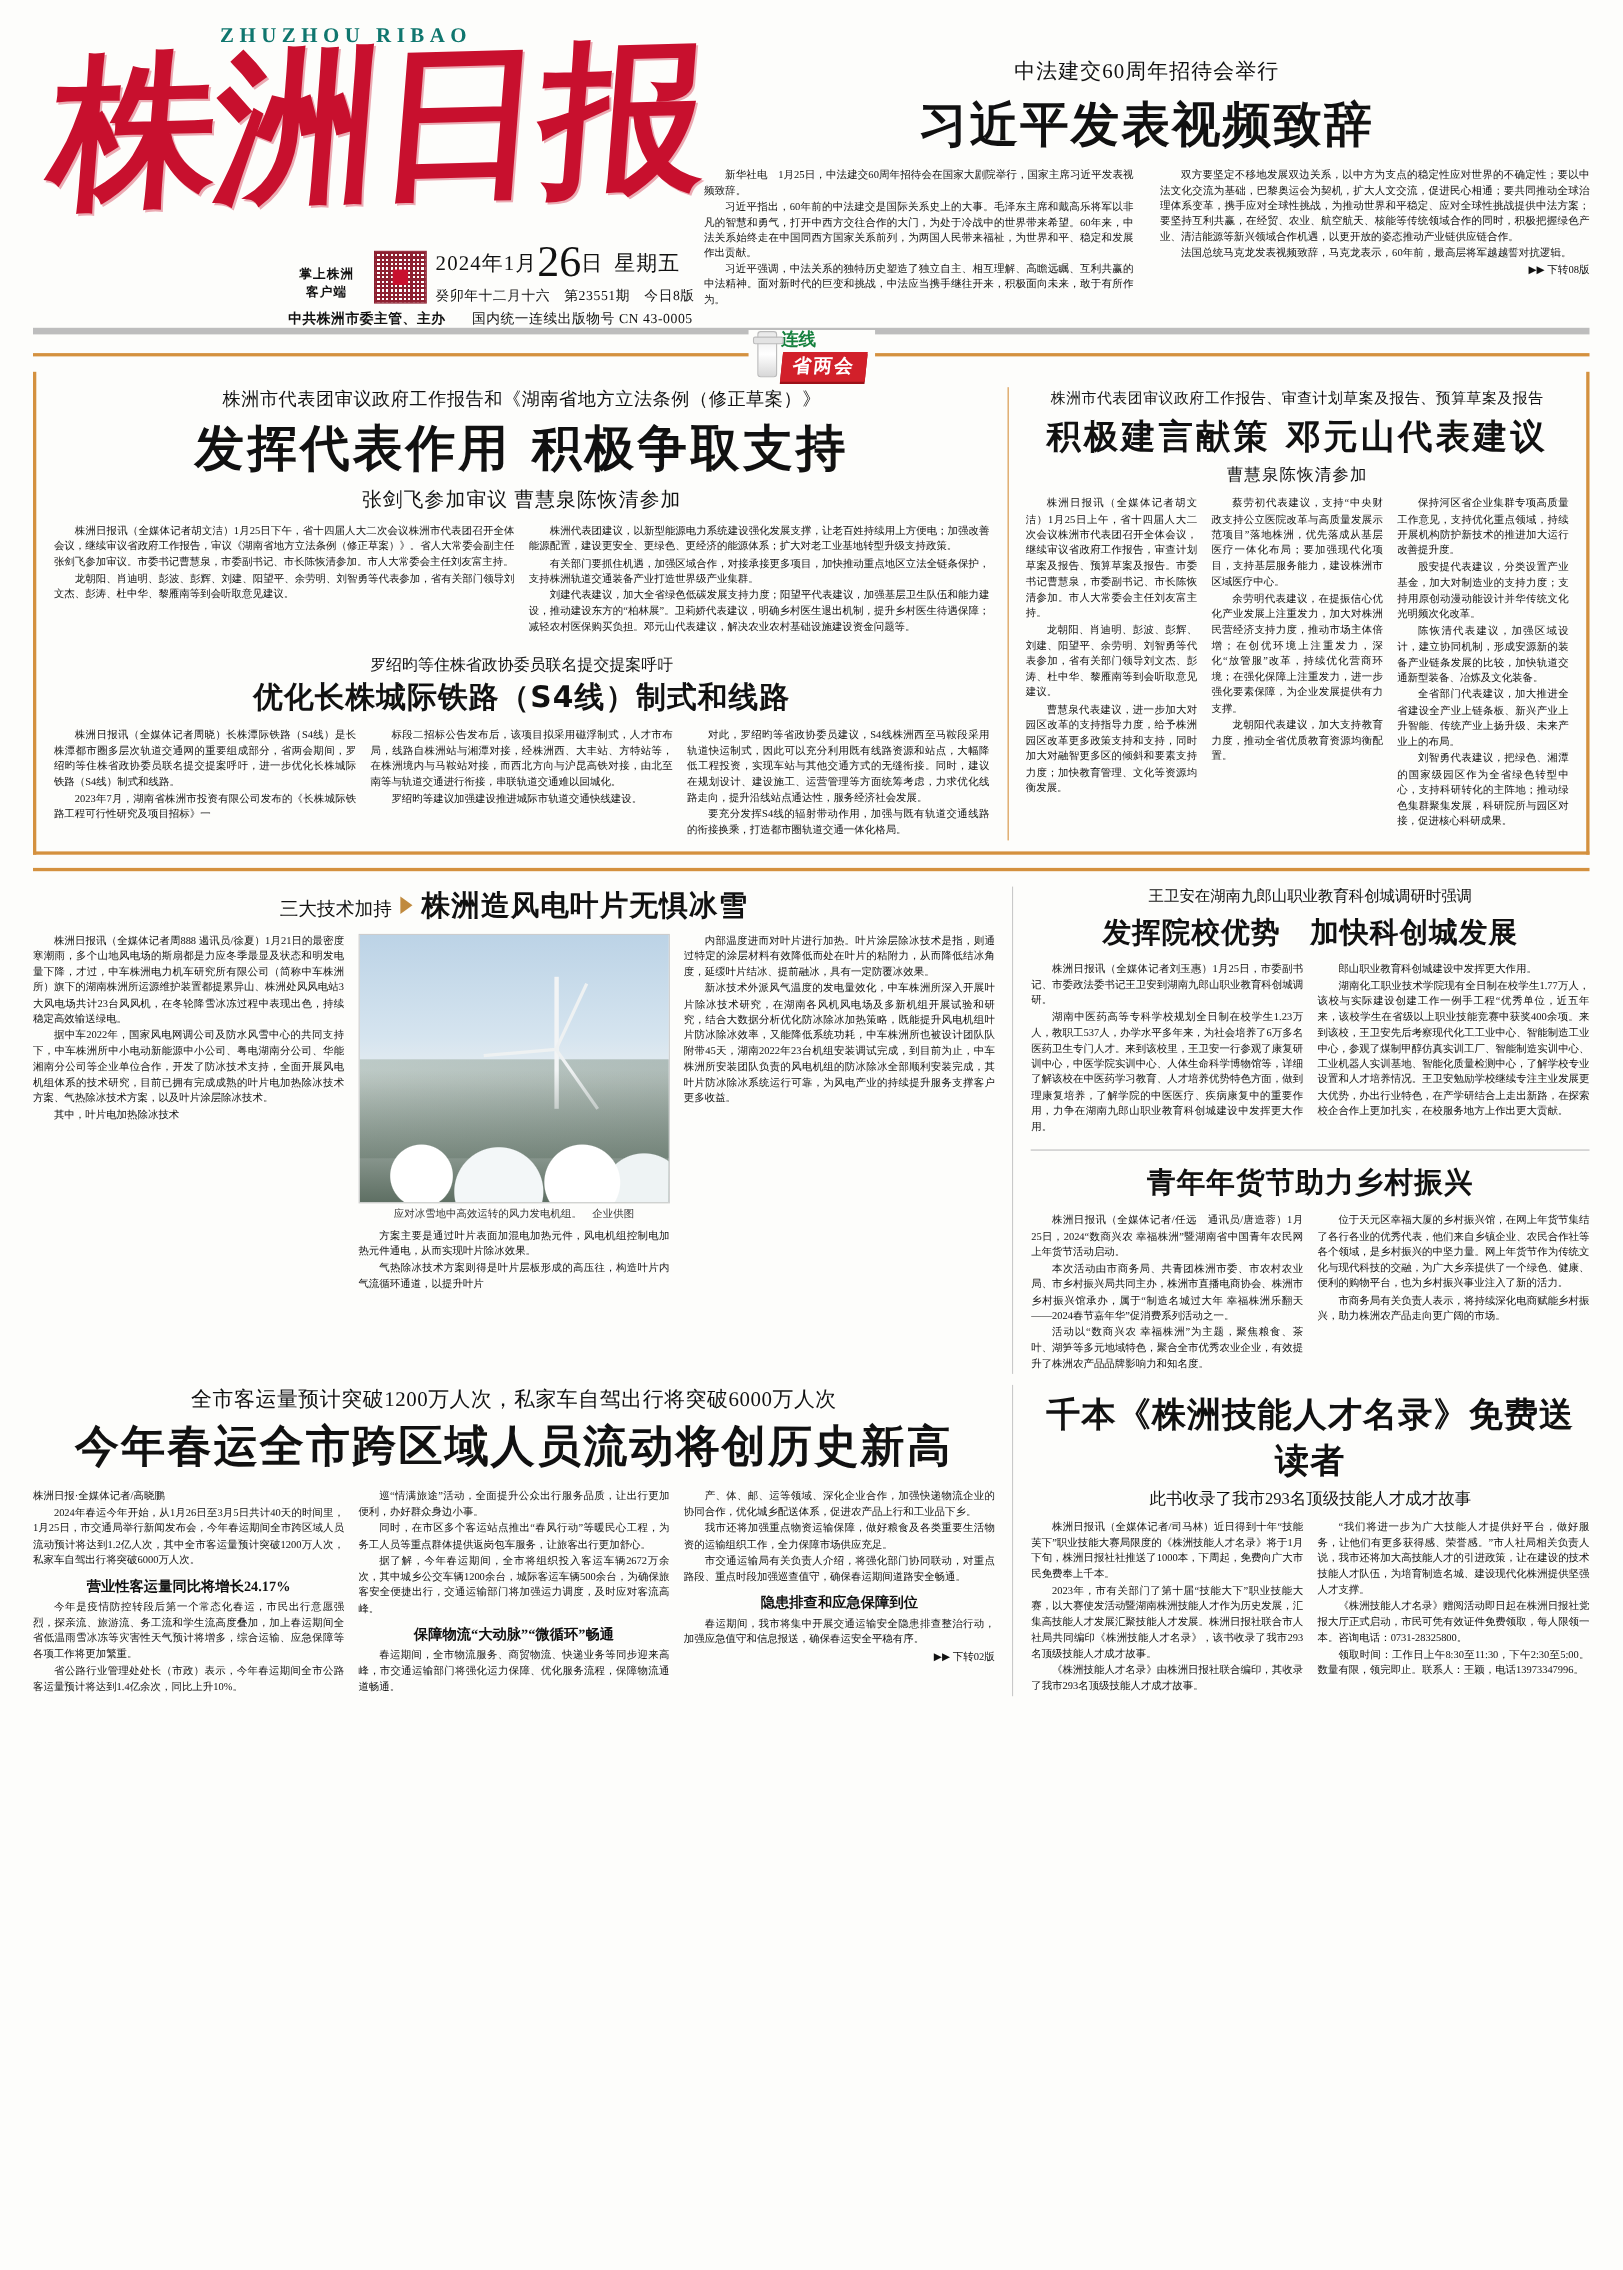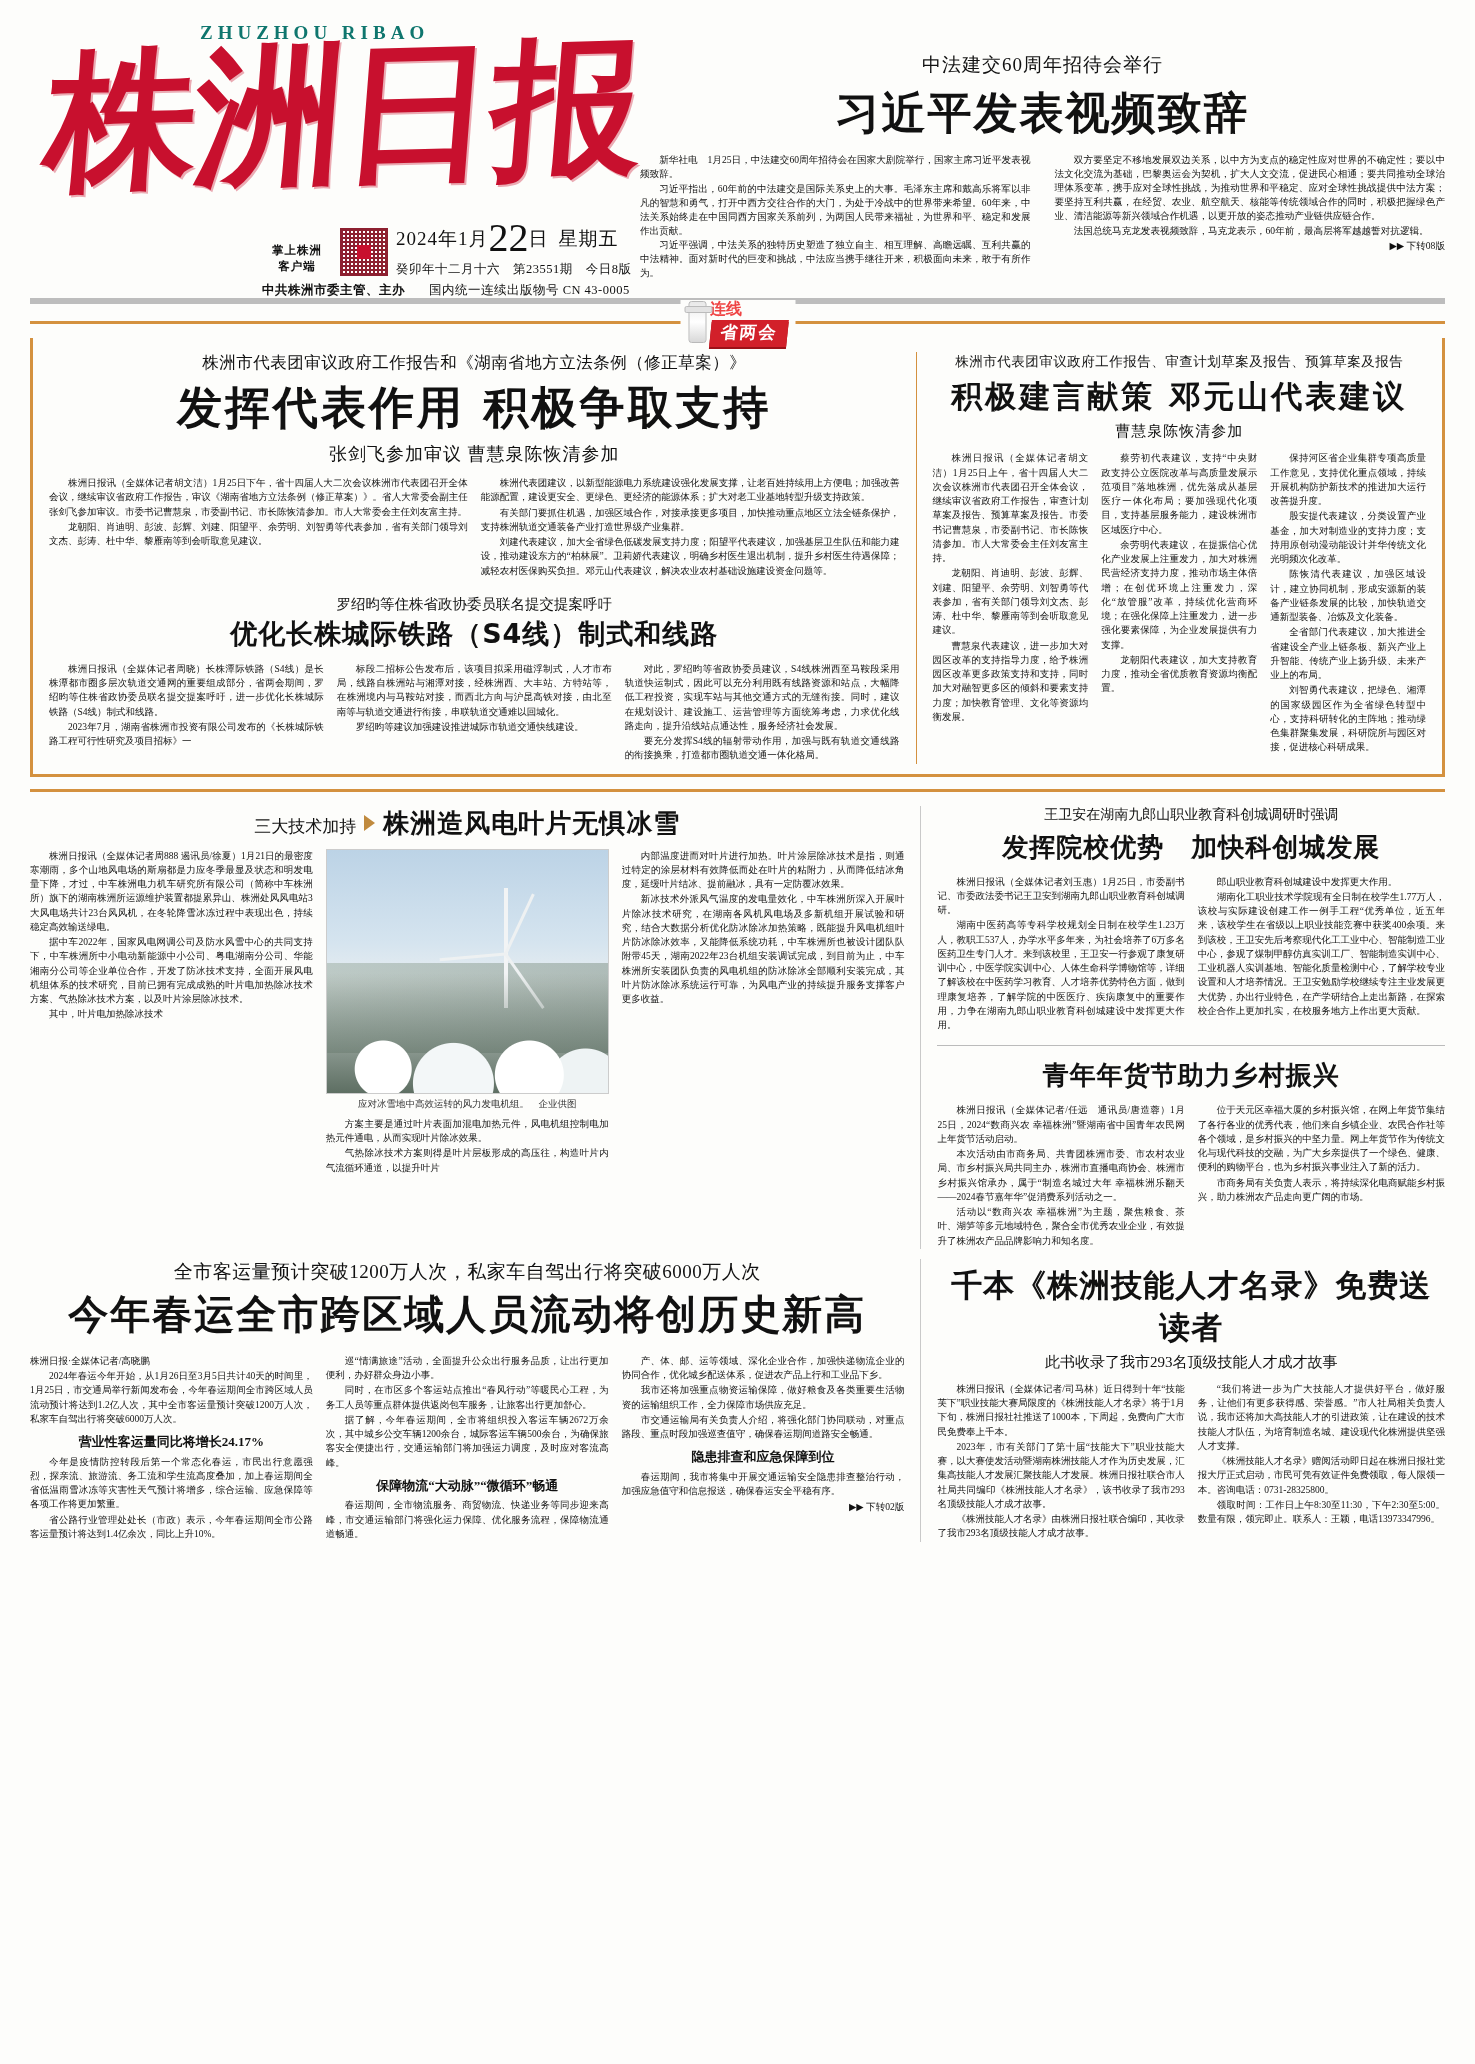--- a/index.html
+++ b/index.html
@@ -60,21 +60,21 @@
   .banner-line{position:absolute;top:17px;left:0;right:0;height:3px;background:#d4913f;}
   .badge{position:absolute;left:50%;transform:translateX(-50%);top:-4px;
     display:flex;align-items:center;gap:4px;background:#fdfdfb;padding:0 8px;height:44px;}
   .badge .mon{width:16px;height:40px;background:linear-gradient(#e8e8e8,#fff,#d8d8d8);
     border:1px solid #b9b9b9;border-radius:3px;position:relative;}
   .badge .mon:before{content:"";position:absolute;left:-5px;top:4px;width:26px;height:5px;
     background:#e3e3e3;border:1px solid #bbb;border-radius:2px;}
   .badge .flag{background:#d2202a;color:#fff;padding:1px 10px 3px 10px;
     font-weight:bold;font-size:17px;letter-spacing:2px;transform:skewX(-6deg);
     box-shadow:0 2px 0 #9c1118;}
-  .badge .lian{font-size:16px;font-weight:bold;color:#ef4444;
+  .badge .lian{font-size:16px;font-weight:bold;color:#15803d;
     font-family:"DejaVu Serif",serif;align-self:flex-start;margin-top:2px;}
 
   
   .boxsec{border:3px solid #d4913f;border-top:none;padding:14px 16px 10px 16px;display:flex;gap:0;}
   .bs-left{width:63%;padding-right:16px;box-sizing:border-box;border-right:1px solid #d4913f;}
   .bs-right{width:37%;padding-left:16px;box-sizing:border-box;}
   .kicker{text-align:center;font-size:16.5px;letter-spacing:.5px;margin-bottom:4px;}
   .kicker.sm{font-size:13.5px;line-height:1.5;}
   .bighead{text-align:center;font-weight:bold;letter-spacing:3px;
     font-family:"DejaVu Sans","Liberation Sans",sans-serif;}
@@ -153,21 +153,21 @@
       <div class="mh-pinyin">ZHUZHOU   RIBAO</div>
       <div class="mh-logo">株洲日报</div>
       <div class="mh-info">
         <div class="mh-row">
           <div class="mh-app">
             <div>掌上株洲</div>
             <div>客户端</div>
           </div>
           <div class="qr"></div>
           <div class="mh-date">
-            <span class="d1">2024年1月</span><span class="big">22</span><span class="d1">日</span>
+            <span class="d1">2024年1月</span><span class="big">26</span><span class="d1">日</span>
             <span class="d1" style="margin-left:10px">星期五</span>
             <span class="d2">癸卯年十二月十六　第23551期　今日8版</span>
           </div>
         </div>
         <div class="mh-foot">
           <span>中共株洲市委主管、主办</span>
           <span class="thin">国内统一连续出版物号 CN 43-0005</span>
         </div>
       </div>
     </div>

